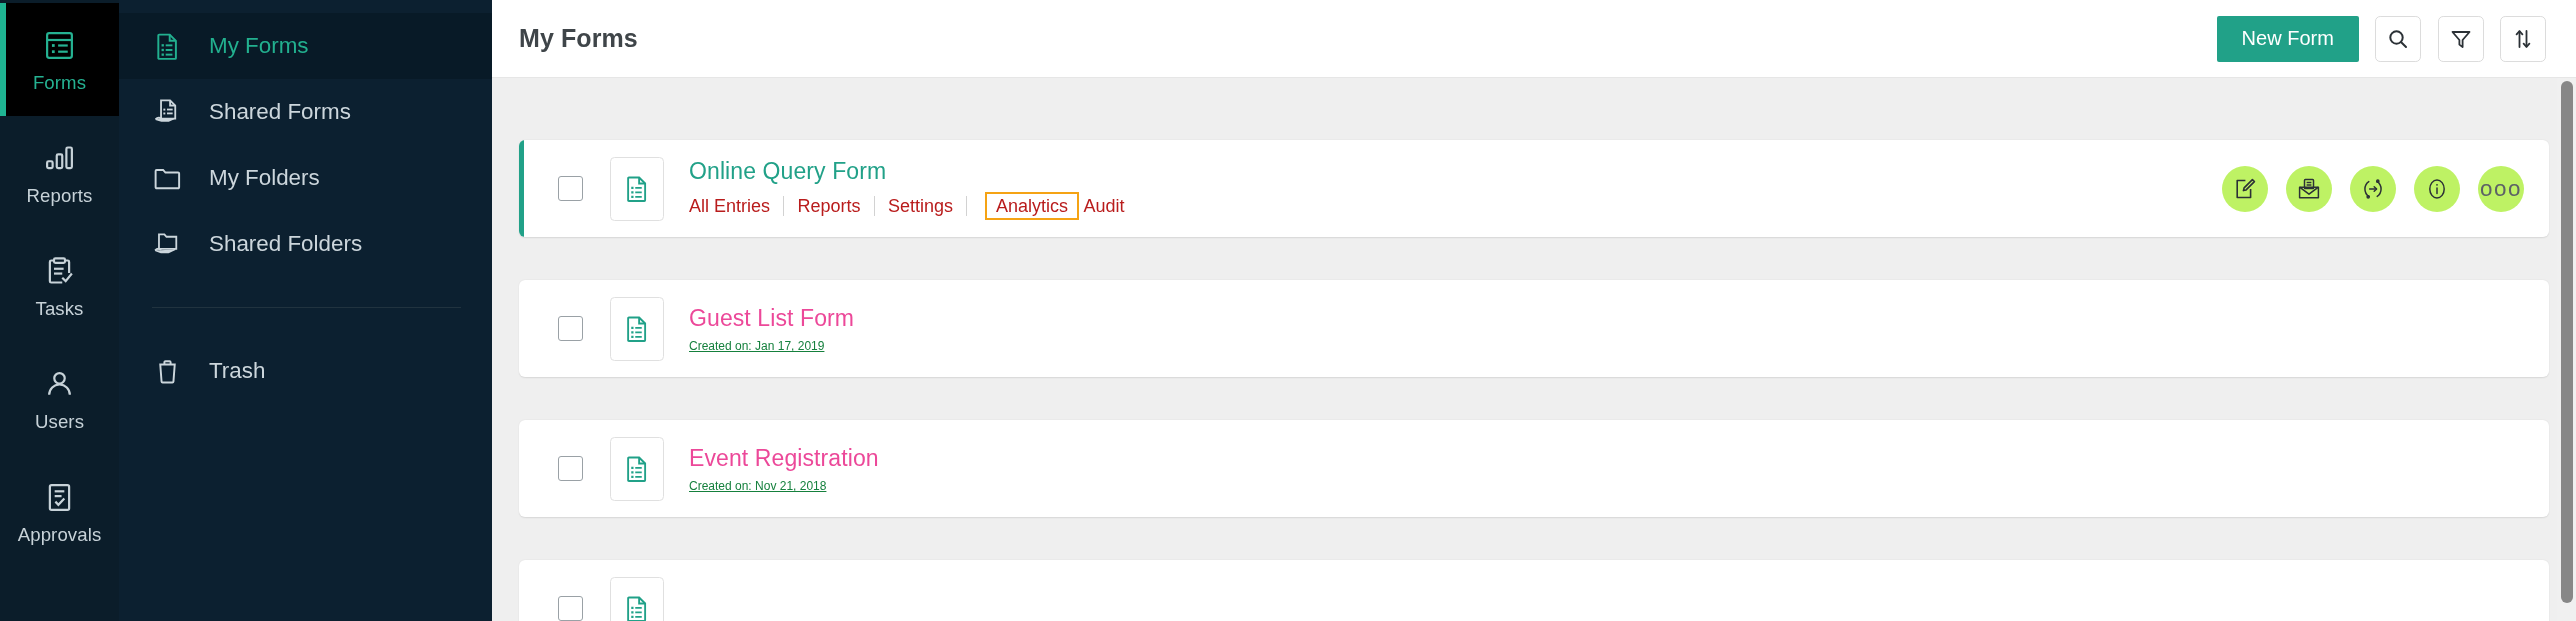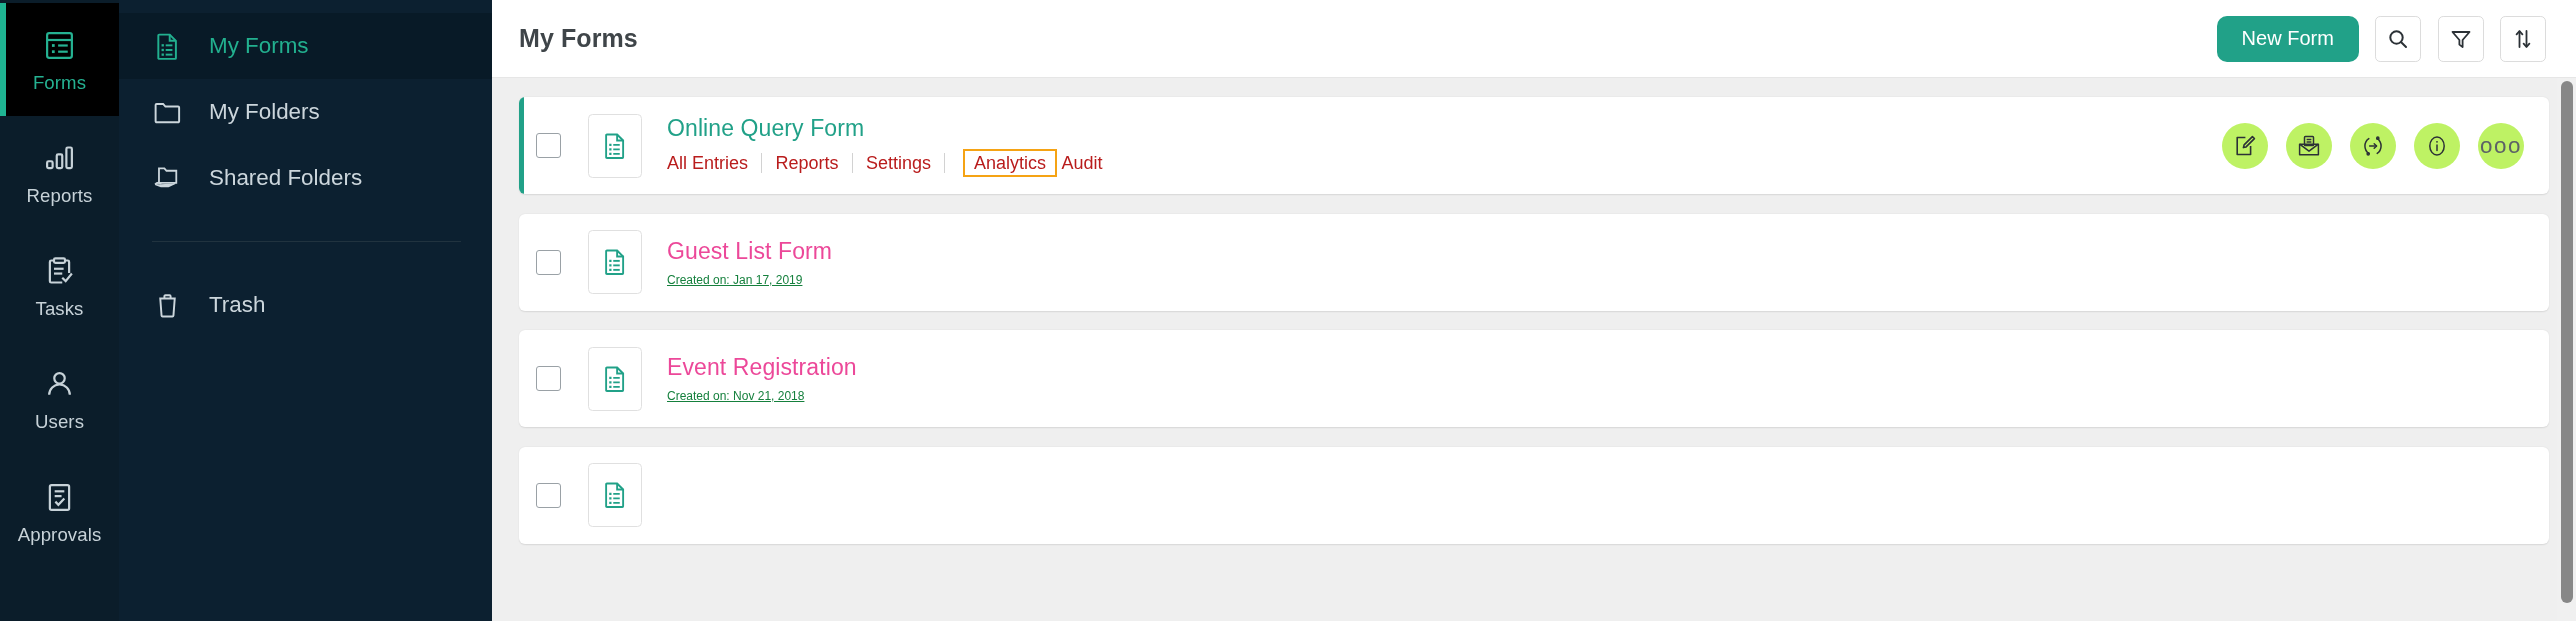--- a/index.html
+++ b/index.html
@@ -61,43 +61,43 @@
     height: 78px; flex: 0 0 78px;
     background: #ffffff;
     border-bottom: 0.7px solid #e6e6e6;
     display: flex; align-items: center;
     padding: 0 30px 0 27px;
   }
   .page-title { font-size: 25px; color: #3f4549; letter-spacing: 0.1px; }
   .topbar-actions { margin-left: auto; display: flex; align-items: center; gap: 16.4px; }
   .btn-primary {
     background: #21a188; color: #ffffff;
-    font-size: 20px; border: none; border-radius: 10px;
+    font-size: 20px; border: none; border-radius: 2px;
     height: 46px; padding: 0 25px; cursor: pointer;
     font-family: "Liberation Sans", sans-serif;
   }
   .icon-btn {
     width: 46px; height: 46px; border: 0.7px solid #dcdcdc; border-radius: 5.2px;
     background: #fff; display: flex; align-items: center; justify-content: center;
     cursor: pointer;
   }
   .icon-btn svg { display: block; }
 
   
   .list-area {
     flex: 1; background: #efefef; padding: 19.4px 27px 0 27px;
     overflow: hidden; position: relative;
   }
   .card {
     background: #ffffff; border-radius: 6px;
     height: 97px; margin-bottom: 19.4px;
     display: flex; align-items: center;
-    padding-left: 2px; padding-right: 25px;
+    padding-left: 24px; padding-right: 25px;
     box-shadow: 0 0.7px 1.5px rgba(0,0,0,.10);
-    position: relative; overflow: hidden;
+    position: relative; overflow: hidden; margin-top: 43px;
   }
   .card.selected::before {
     content: ""; position: absolute; left: 0; top: 0; bottom: 0;
     width: 5.2px; background: #21a188;
   }
   .chk {
     width: 25px; height: 25px; flex: 0 0 25px;
     border: 1.5px solid #9aa1a6; border-radius: 3px; background: #fff;
     margin-left: 15px; cursor: pointer;
   }
@@ -217,20 +217,35 @@
           <line x1="10.6" y1="11.1" x2="15.8" y2="11.1"></line>
           <rect x="7.4" y="13.8" width="1.8" height="1.8" fill="#22b08f" stroke="none"></rect>
           <line x1="10.6" y1="14.7" x2="15.8" y2="14.7"></line>
           <rect x="7.4" y="17.4" width="1.8" height="1.8" fill="#22b08f" stroke="none"></rect>
           <line x1="10.6" y1="18.3" x2="15.8" y2="18.3"></line>
         </svg>
       </span>
       <span>My Forms</span>
     </div>
 
+    <div class="side-item">
+      <span class="side-ico">
+        <svg width="31" height="31" viewBox="0 0 24 24" fill="none" stroke="#ccd6dc" stroke-width="1.4">
+          <path d="M7 2.6h7l4 4v10.2H7z"></path>
+          <polyline points="14,2.6 14,6.6 18,6.6"></polyline>
+          <rect x="8.8" y="9" width="1.5" height="1.5" fill="#ccd6dc" stroke="none"></rect>
+          <line x1="11.6" y1="9.7" x2="16" y2="9.7"></line>
+          <rect x="8.8" y="12" width="1.5" height="1.5" fill="#ccd6dc" stroke="none"></rect>
+          <line x1="11.6" y1="12.7" x2="16" y2="12.7"></line>
+          <path d="M2.8 17.2l4.6 1.4h5.4l4.6-2.1" fill="#ccd6dc" stroke="#ccd6dc" stroke-width="1.1" stroke-linejoin="round"></path>
+          <path d="M2.8 17.2c1.6-1.7 3.2-1.3 4.6-.6" stroke="#ccd6dc"></path>
+        </svg>
+      </span>
+      <span>Shared Forms</span>
+    </div>
 
     <div class="side-item">
       <span class="side-ico">
         <svg width="31" height="31" viewBox="0 0 24 24" fill="none" stroke="#ccd6dc" stroke-width="1.5">
           <path d="M2.8 6.2a.8.8 0 0 1 .8-.8h5l1.8 2h9.8a.8.8 0 0 1 .8.8v10.6a.8.8 0 0 1-.8.8H3.6a.8.8 0 0 1-.8-.8z"></path>
         </svg>
       </span>
       <span>My Folders</span>
     </div>
 

